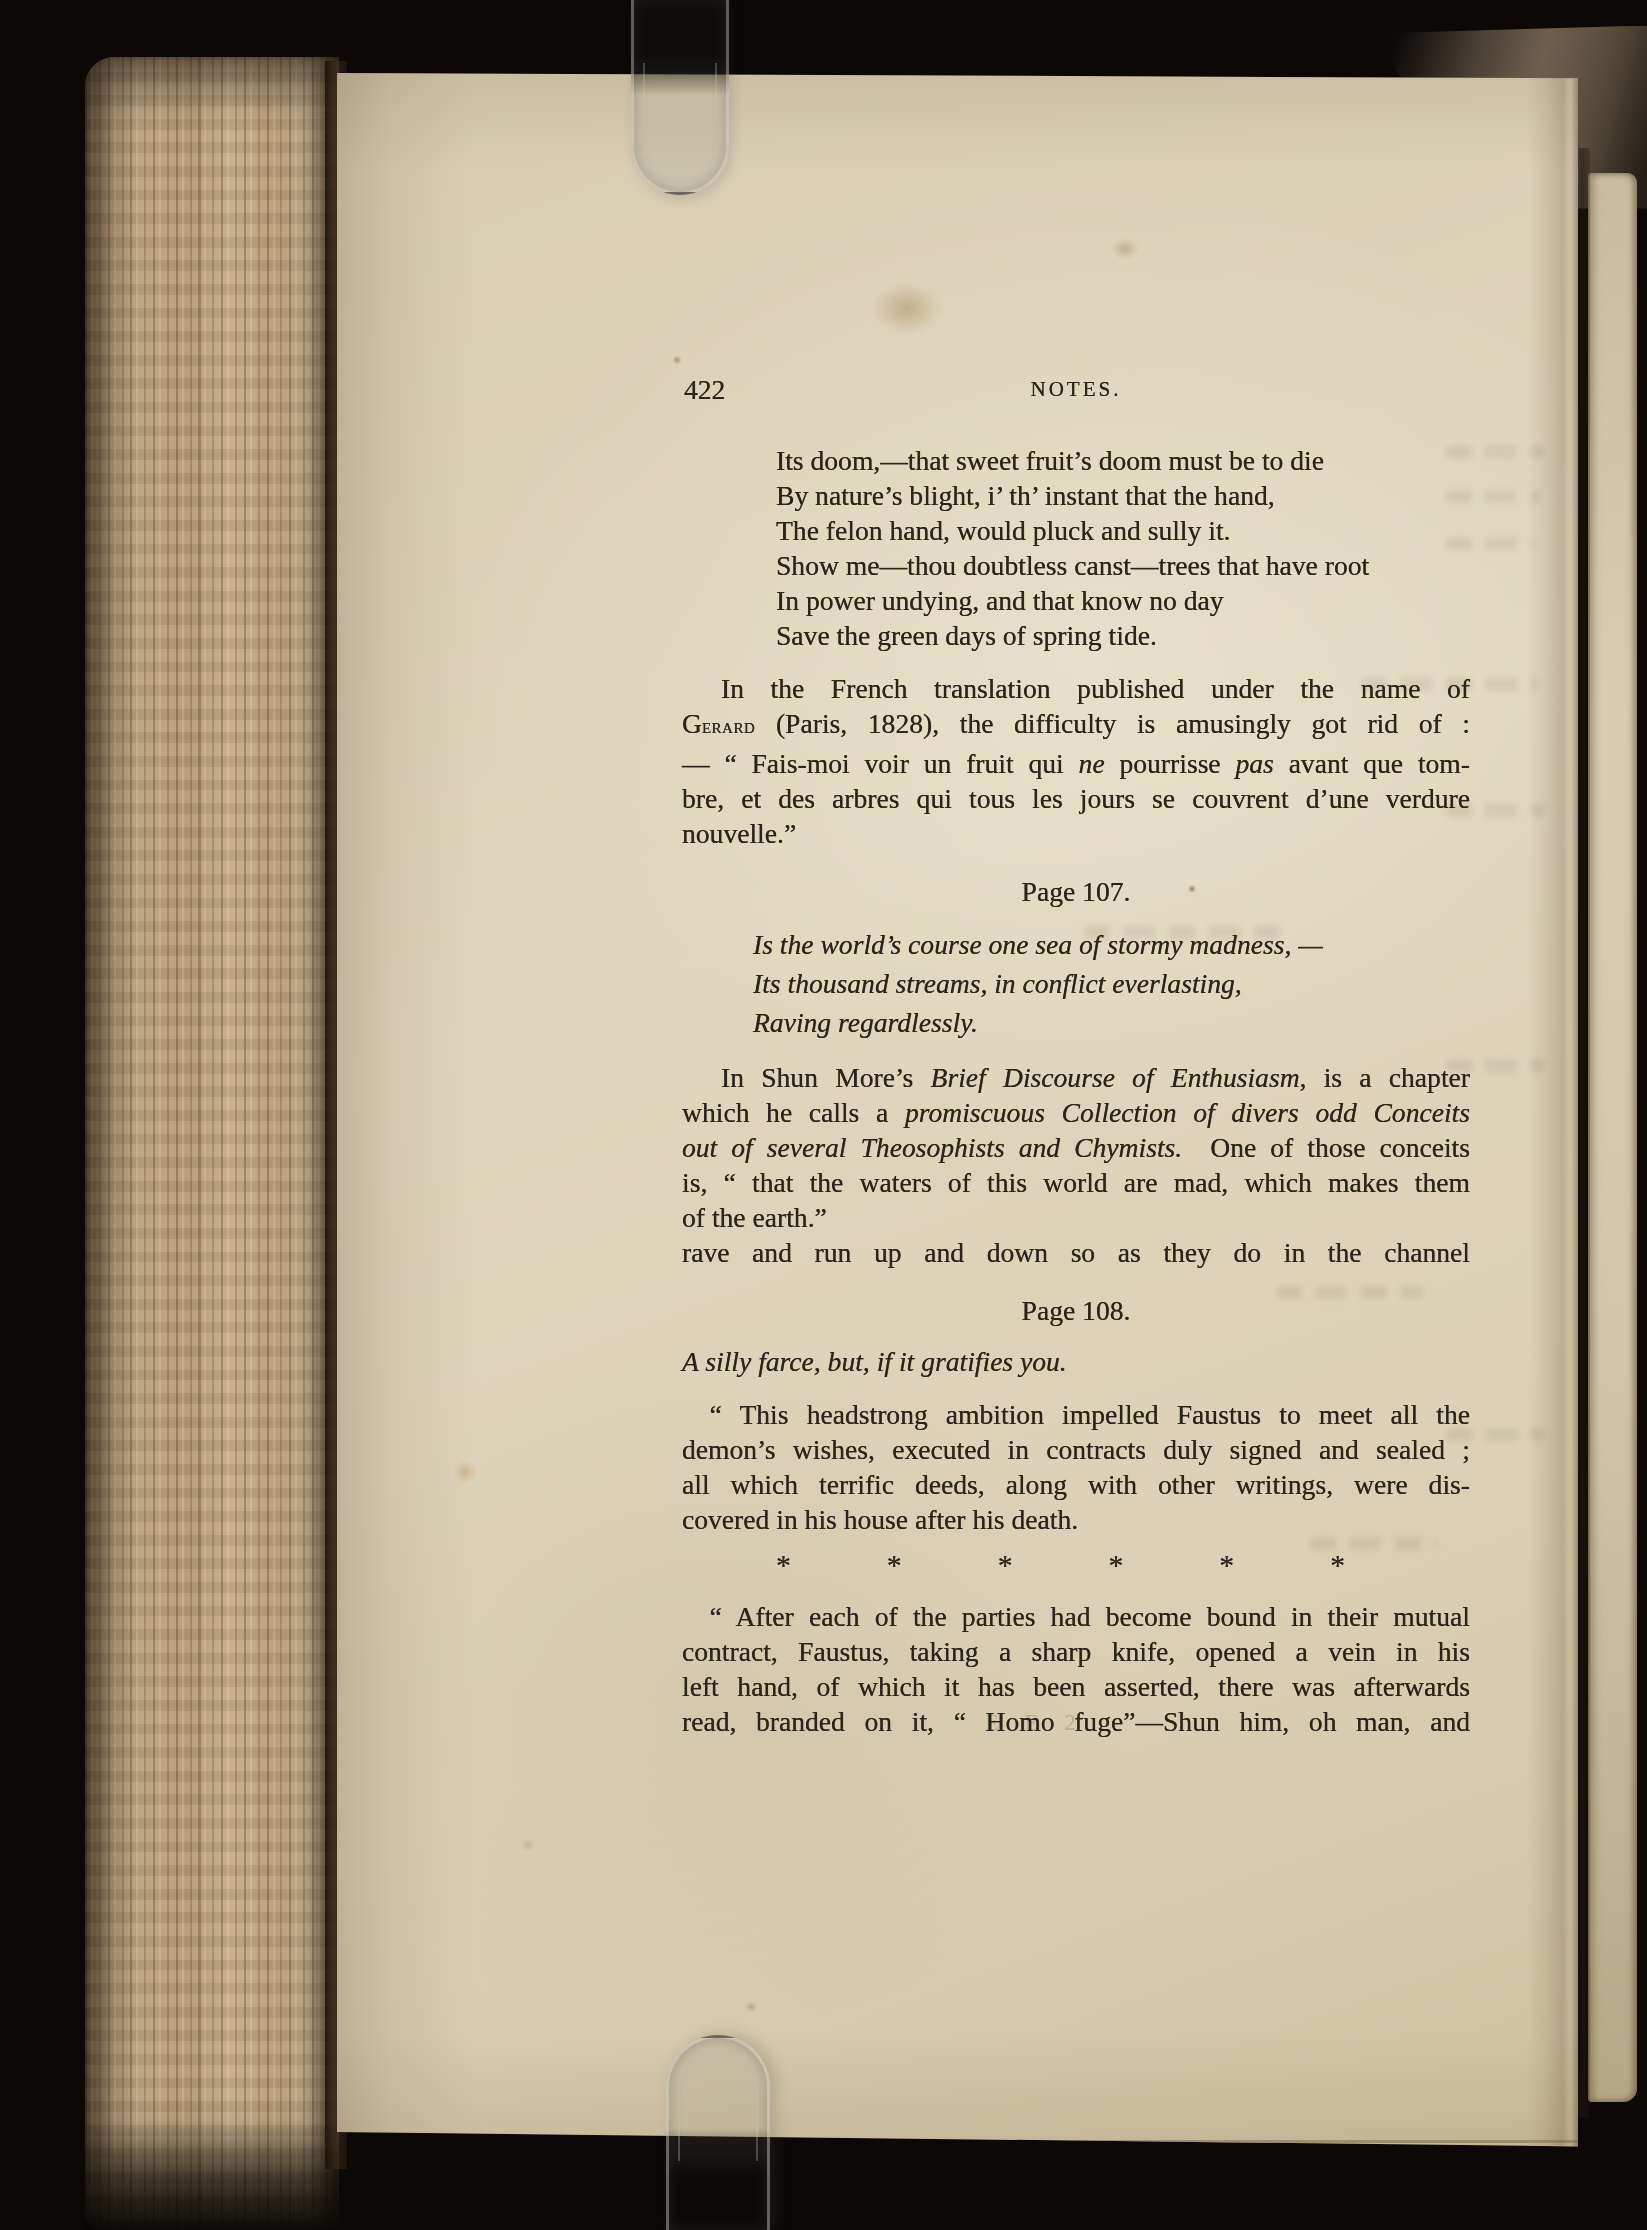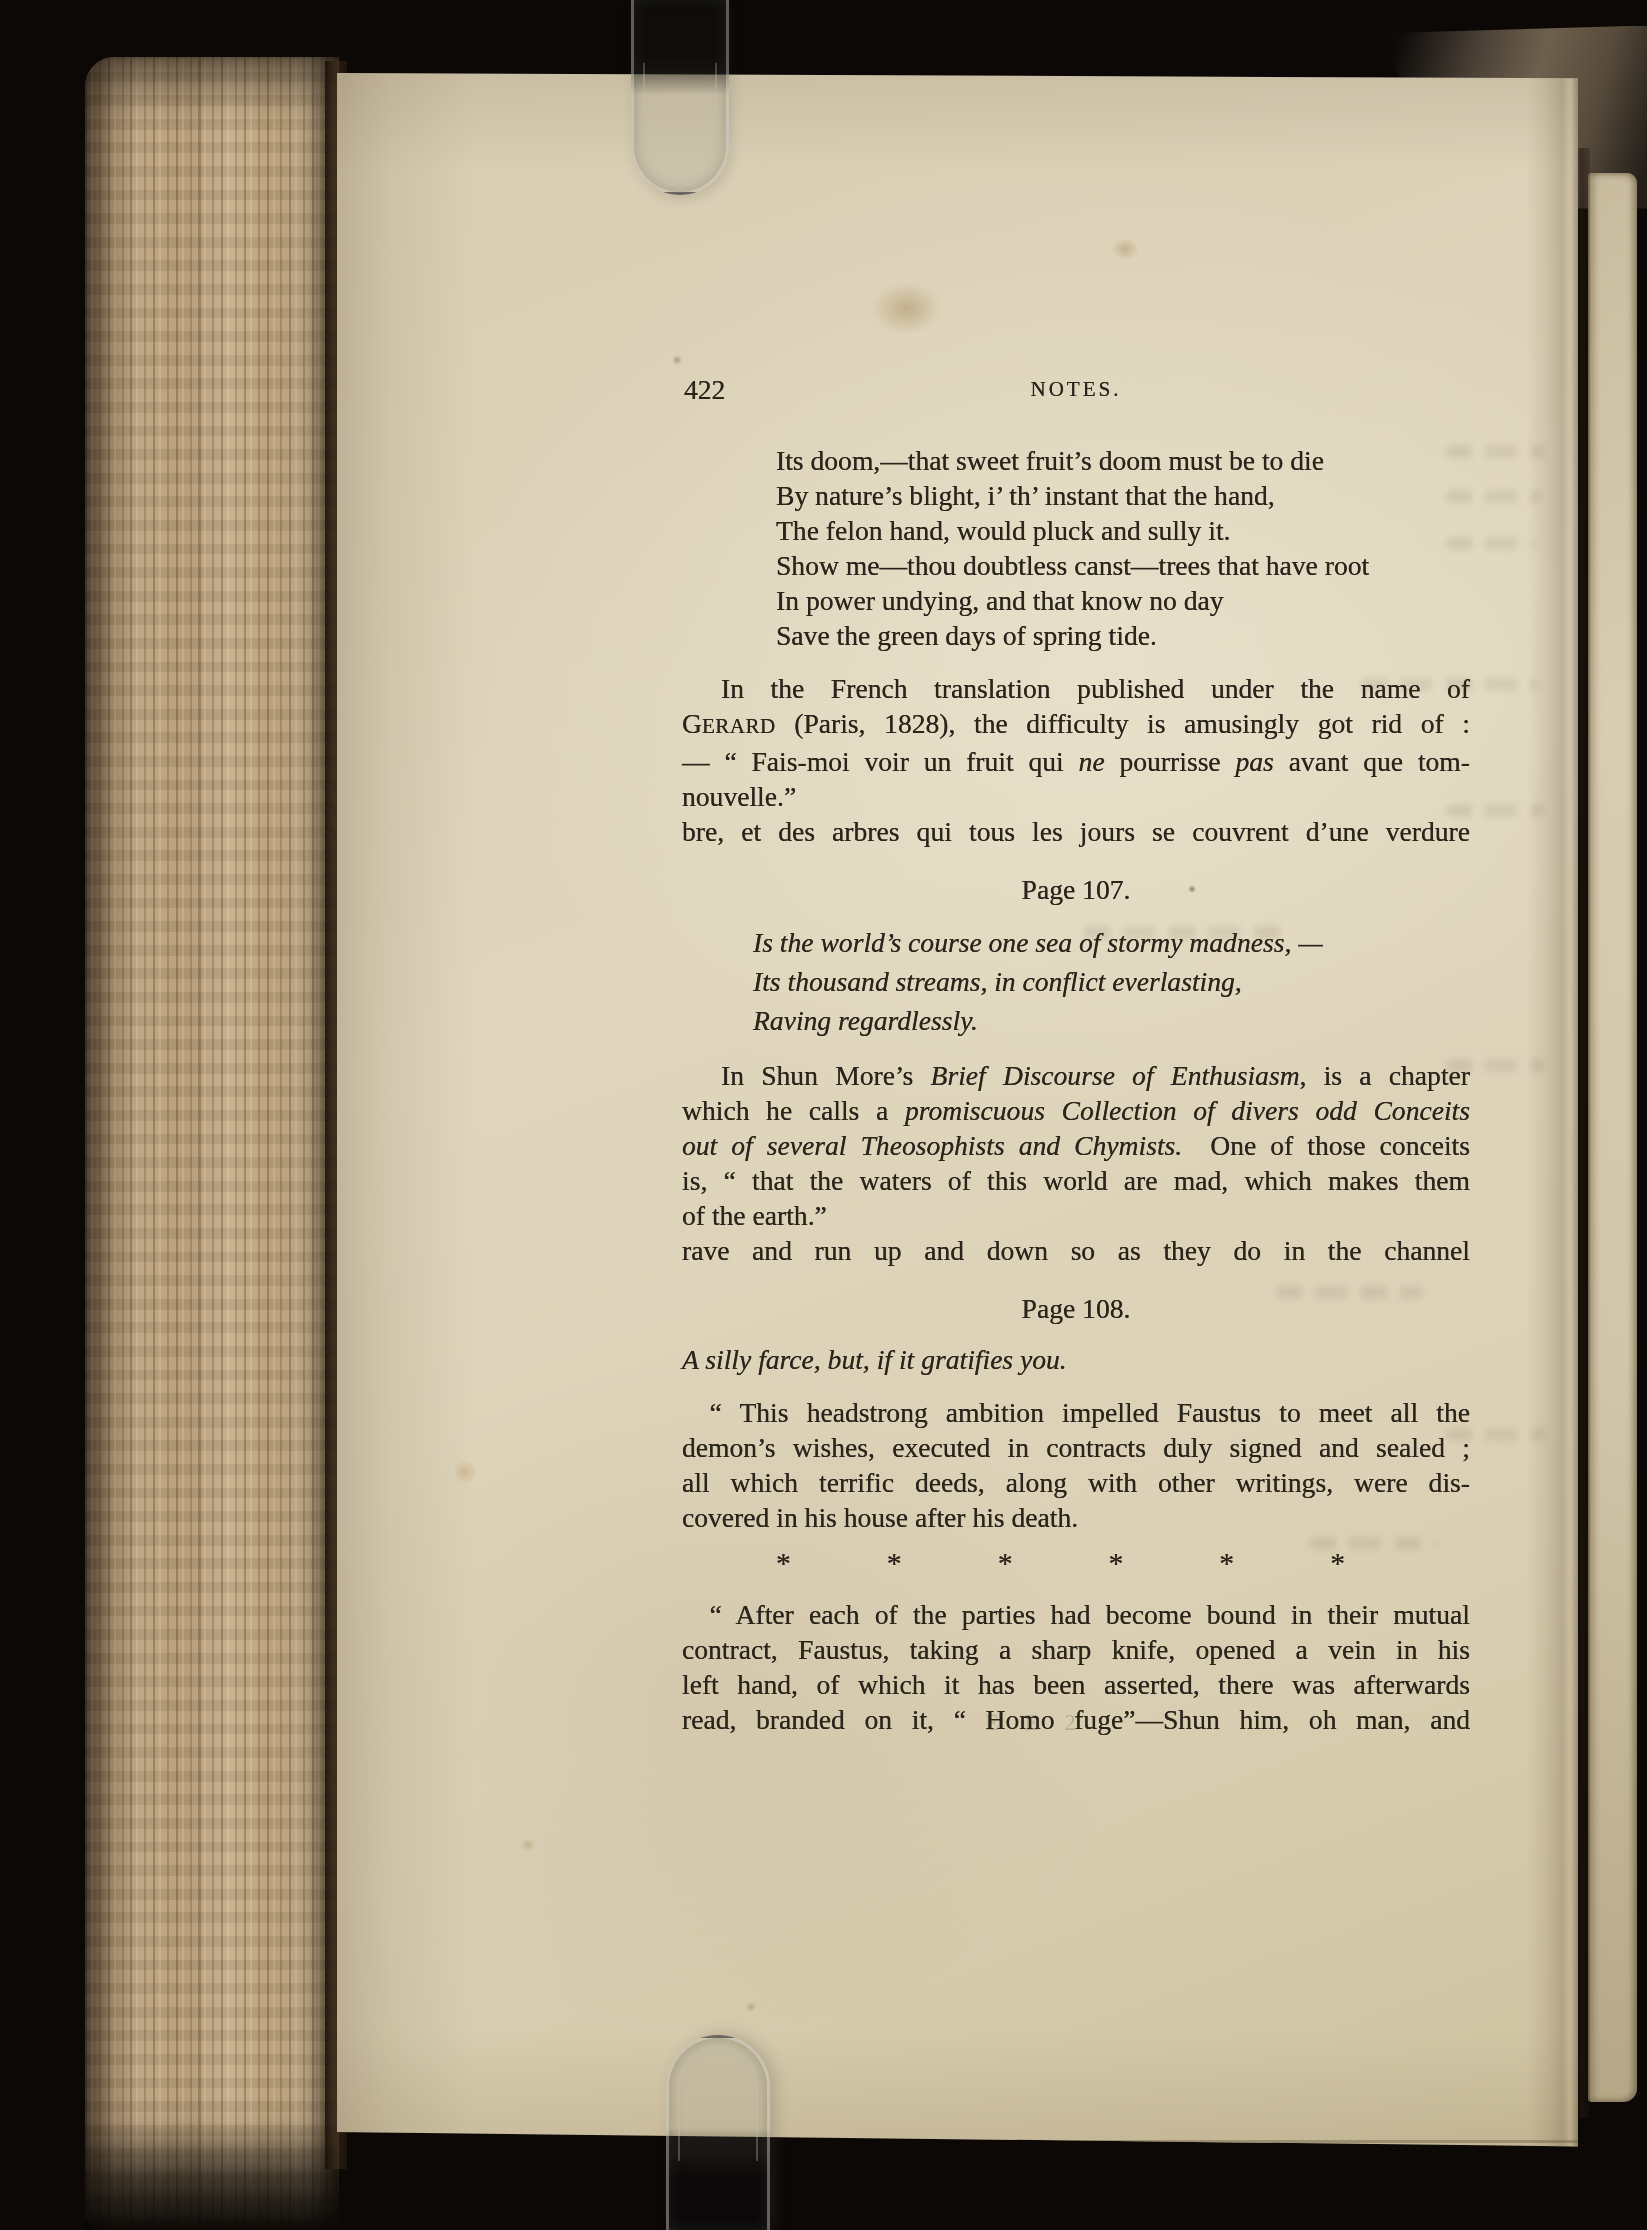--- a/index.html
+++ b/index.html
@@ -88,21 +88,21 @@
   .block-quote-verse{margin:0 0 0 71px;font-style:italic;line-height:39px;}
   .block-centered-italic{text-align:left;font-style:italic;}
   .block-asterisks{margin:11.8px 0 9.9px 94px;width:569px;display:flex;justify-content:space-between;
     font-size:29.6px;line-height:33px;}
   .tline{white-space:pre-wrap;}
   .jline{text-align:justify;text-align-last:justify;}
   .lline{text-align:left;}
   .indent{text-indent:39px;}
   .indent-sm{text-indent:27.6px;}
   .it{font-style:italic;}
-  .sc{font-size:21px;letter-spacing:0.5px;}
+  .sc{font-size:15px;letter-spacing:0.5px;}
 </style>
 </head>
 <body>
 
 <div id="canvas">
 
   <div class="stack"></div>
   <div class="gutter"></div>
   <div class="fabric"></div>
   <div class="edge-strip"></div>
@@ -144,22 +144,22 @@
           <div class="tline"><span>By nature’s blight, i’ th’ instant that the hand,</span></div>
           <div class="tline"><span>The felon hand, would pluck and sully it.</span></div>
           <div class="tline"><span>Show me—thou doubtless canst—trees that have root</span></div>
           <div class="tline"><span>In power undying, and that know no day</span></div>
           <div class="tline"><span>Save the green days of spring tide.</span></div>
         </div>
         <div class="block-paragraph">
           <div class="tline jline indent"><span>In the French translation published under the name of</span></div>
           <div class="tline jline"><span>G</span><span class="sc">ERARD</span><span> (Paris, 1828), the difficulty is amusingly got rid of :</span></div>
           <div class="tline jline"><span>— “ Fais-moi voir un fruit qui </span><span class="it">ne</span><span> pourrisse </span><span class="it">pas</span><span> avant que tom-</span></div>
+          <div class="tline jline"><span>bre, et des arbres qui tous les jours se couvrent d’une verdure</span></div>
           <div class="tline lline"><span>nouvelle.”</span></div>
-          <div class="tline jline"><span>bre, et des arbres qui tous les jours se couvrent d’une verdure</span></div>
         </div>
         <div class="block-heading">Page 107.</div>
         <div class="block-quote-verse">
           <div class="tline"><span>Is the world’s course one sea of stormy madness, —</span></div>
           <div class="tline"><span>Its thousand streams, in conflict everlasting,</span></div>
           <div class="tline"><span>Raving regardlessly.</span></div>
         </div>
         <div class="block-paragraph">
           <div class="tline jline indent"><span>In Shun More’s </span><span class="it">Brief Discourse of Enthusiasm</span><span>, is a chapter</span></div>
           <div class="tline jline"><span>which he calls a </span><span class="it">promiscuous Collection of divers odd Conceits</span></div>

